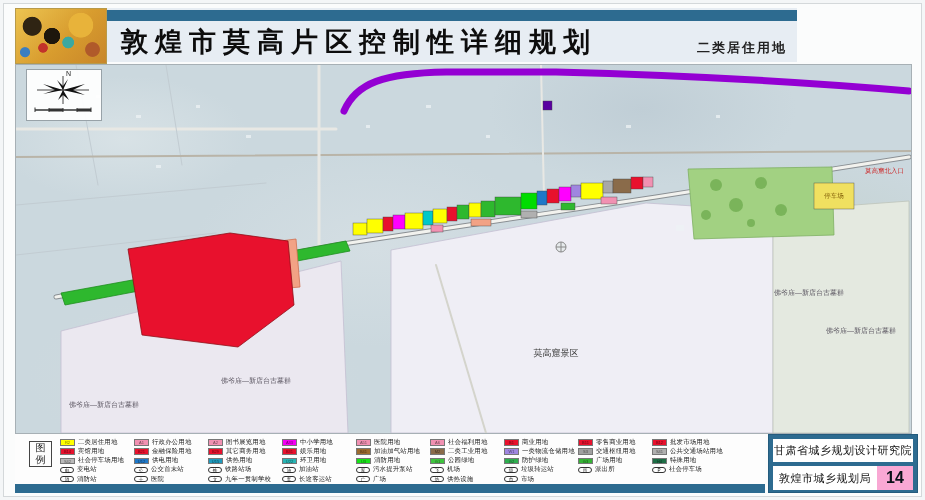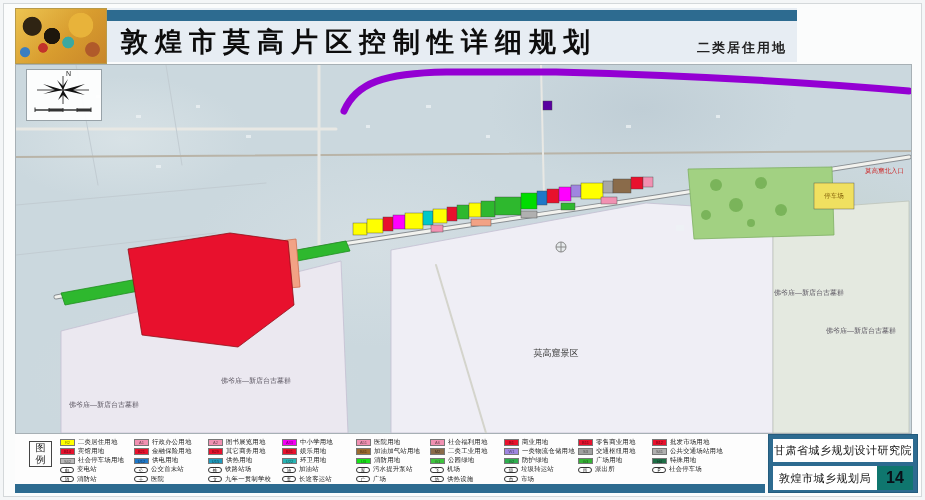--- a/index.html
+++ b/index.html
@@ -56,21 +56,21 @@
 
   
   .footer-panel{position:absolute;left:768px;top:434px;width:150px;height:59px;background:#2d6b90;
     padding:12px;box-sizing:border-box;border:1px solid #245b7d;}
   .fp-row1{position:absolute;left:4px;top:4px;right:4px;height:23px;background:#fff;
     display:flex;align-items:center;justify-content:center;font-size:11px;color:#111;
     white-space:nowrap;letter-spacing:0.5px;}
   .fp-row2{position:absolute;left:4px;top:31px;right:4px;height:24px;background:#fff;
     display:flex;align-items:center;}
   .fp-bureau{flex:1;text-align:center;font-size:11px;color:#111;white-space:nowrap;letter-spacing:0.5px;}
-  .fp-page{width:36px;height:24px;background:#0f766e;color:#081018;font-size:16px;font-weight:bold;
+  .fp-page{width:36px;height:24px;background:#f9a8d4;color:#081018;font-size:16px;font-weight:bold;
     display:flex;align-items:center;justify-content:center;}
 </style>
 </head>
 <body>
 
 <div class="page">
   <div class="sheet-frame"></div>
 
   <div class="header">
     <div class="logo"></div>

